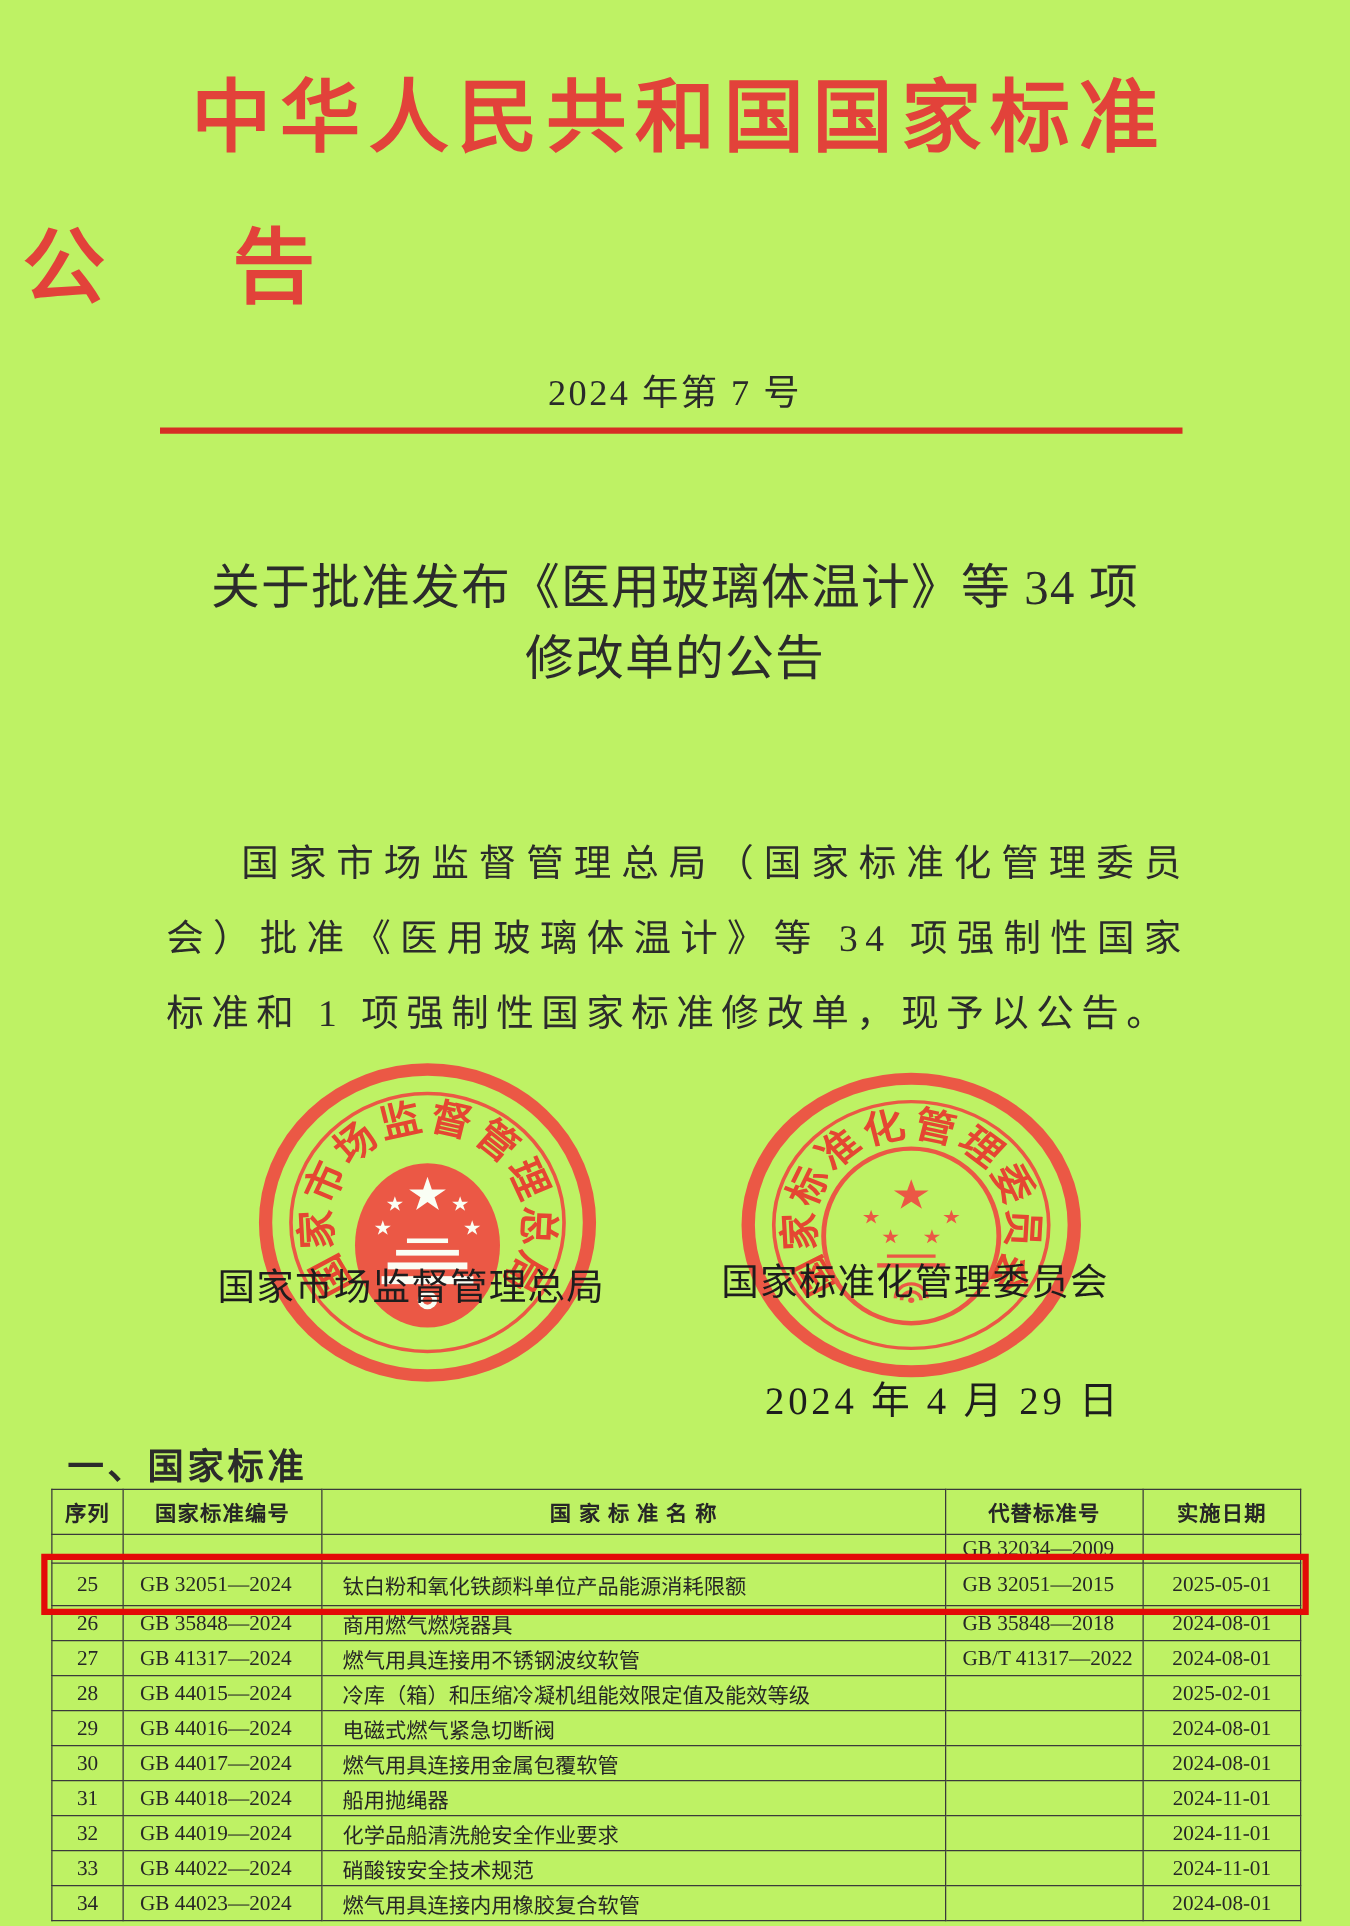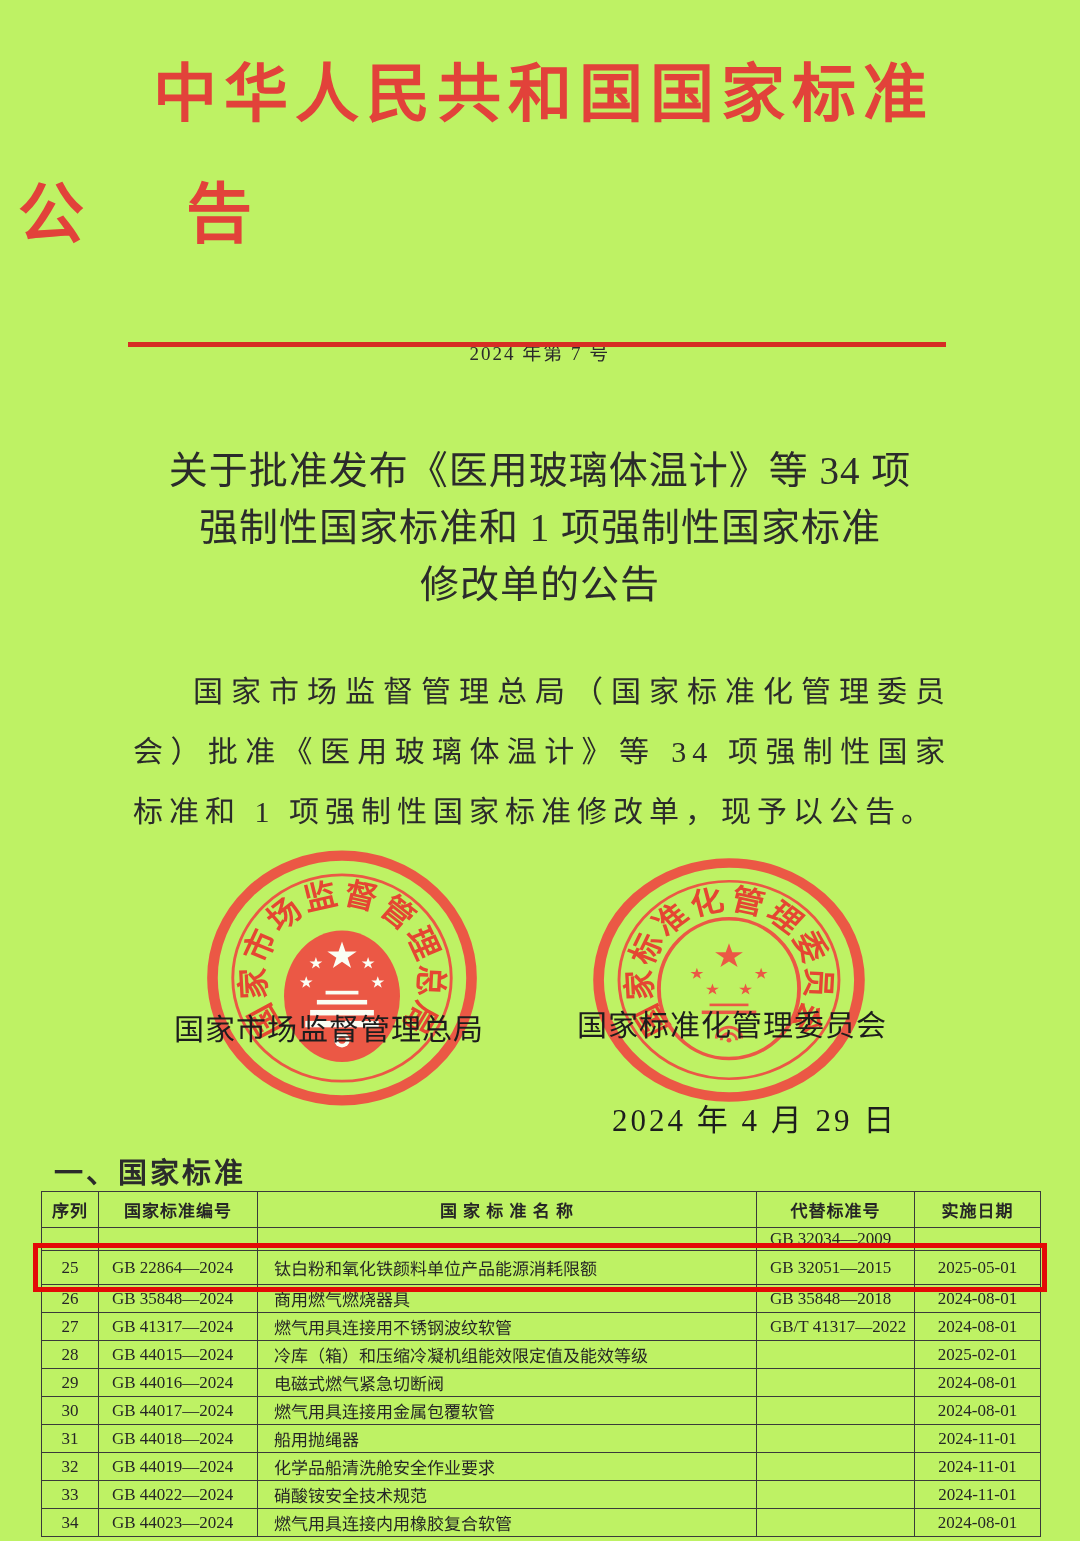--- a/index.html
+++ b/index.html
@@ -24,23 +24,22 @@
   .masthead-subtitle {
     position:absolute; top:160px; left:0; width:1080px;
     text-align:left;
     font-size:66px; font-weight:bold;
     letter-spacing:18px; text-indent:18px;
     color:#e2423a;
   }
   .issue-number {
     position:absolute; top:290px; left:0; width:1080px;
     text-align:center;
-    font-size:19px; letter-spacing:2px;
+    font-size:29px; letter-spacing:2px;
     color:#2a2a2a;
-    margin-top:48px;
   }
   .red-rule {
     position:absolute; top:342px; left:128px;
     width:818px; height:5px;
     background:#d62e24;
   }
   
   .notice-heading {
     position:absolute; top:442px; left:0; width:1080px;
     text-align:center;
@@ -149,21 +148,20 @@
     </defs>
   </svg>
 
   <div class="masthead-title">中华人民共和国国家标准</div>
   <div class="masthead-subtitle">公　告</div>
   <div class="issue-number">2024 年第 7 号</div>
   <div class="red-rule"></div>
 
   <div class="notice-heading">
     <div>关于批准发布《医用玻璃体温计》等 34 项</div>
-    <div>强制性国家标准和 1 项强制性国家标准</div>
     <div>修改单的公告</div>
   </div>
 
   <div class="notice-body">国家市场监督管理总局（国家标准化管理委员会）批准《医用玻璃体温计》等 34 项强制性国家标准和 1 项强制性国家标准修改单，现予以公告。</div>
 
   <svg class="seal seal-left" viewBox="0 0 300 300" preserveAspectRatio="none">
     <ellipse cx="150" cy="150" rx="134" ry="134" fill="none" stroke="#ef4d43" stroke-width="11"></ellipse>
     <ellipse cx="150" cy="150" rx="113" ry="113" fill="none" stroke="#ef4d43" stroke-width="3"></ellipse>
     <path id="arcL" d="M 80.7 190 A 80 80 0 1 1 219.3 190" fill="none"></path>
     <text fill="#e8392f" font-size="34" font-weight="bold" letter-spacing="3" font-family="serif">
@@ -208,21 +206,21 @@
     <tbody>
         <tr>
           <td class="col-seq"></td>
           <td class="col-code"></td>
           <td class="col-name"></td>
           <td class="col-replaced">GB 32034—2009</td>
           <td class="col-date"></td>
         </tr>
         <tr class="highlighted">
           <td class="col-seq">25</td>
-          <td class="col-code">GB 22864—2024</td>
+          <td class="col-code">GB 32051—2024</td>
           <td class="col-name">钛白粉和氧化铁颜料单位产品能源消耗限额</td>
           <td class="col-replaced">GB 32051—2015</td>
           <td class="col-date">2025-05-01</td>
         </tr>
         <tr>
           <td class="col-seq">26</td>
           <td class="col-code">GB 35848—2024</td>
           <td class="col-name">商用燃气燃烧器具</td>
           <td class="col-replaced">GB 35848—2018</td>
           <td class="col-date">2024-08-01</td>

